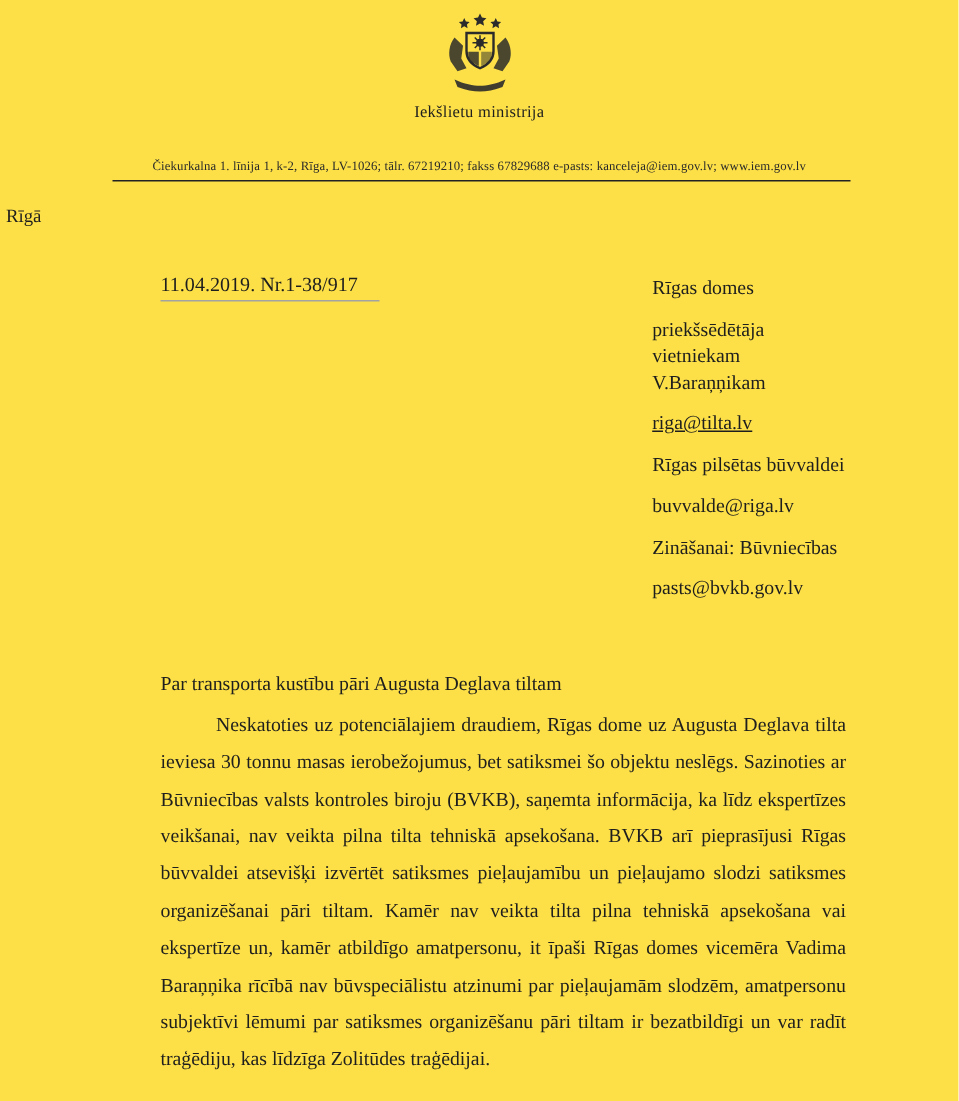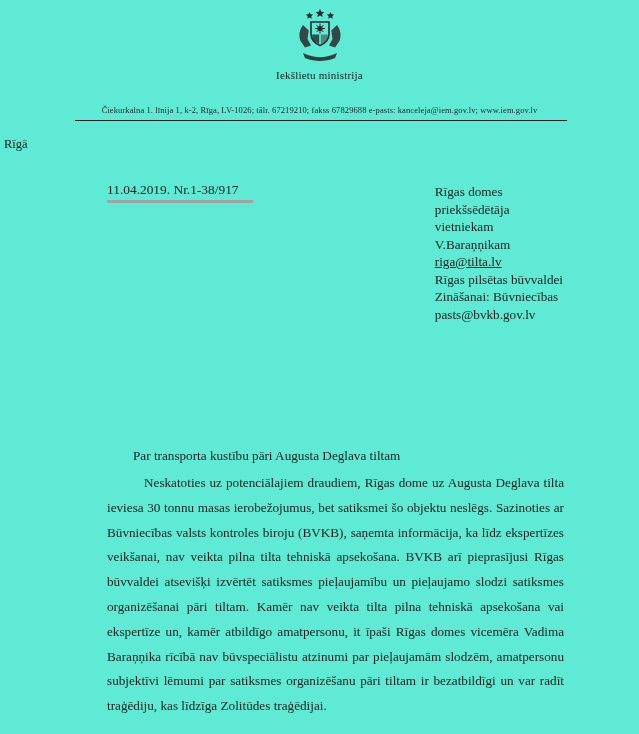--- a/index.html
+++ b/index.html
@@ -1,19 +1,19 @@
 <!DOCTYPE html>
 <html><head>
 <meta charset="utf-8">
 <style>
   html,body { margin:0; padding:0; background:#ffffff; }
   .page {
     position:relative;
     width:639px; height:734px;
-    background:#5eead4;
+    background:#fde047;
     font-family:"Liberation Serif", serif;
     color:#1e1e1e;
     overflow:hidden;
   }
   .coat {
     position:absolute; top:8px; left:50%; transform:translateX(-50%);
     width:58px; height:58px;
   }
   .ministry {
     position:absolute; top:69px; left:0; width:100%;
@@ -27,38 +27,37 @@
     position:absolute; top:120px; left:75px; right:72px;
     border-top:1.2px solid #222;
   }
   .place {
     position:absolute; top:137px; left:4px; width:100%;
     font-size:12.5px;
   }
   .ref {
     position:absolute; left:107px; top:181px; font-size:13.4px; line-height:17.5px;
   }
-  .date-line { display:inline-block; border-bottom:3px solid #a3a3a3; padding:0 14px 1px 0; }
+  .date-line { display:inline-block; border-bottom:1px solid #a3a3a3; padding:0 14px 1px 0; }
   .uz-line { margin-top:9px; white-space:nowrap; }
   .blank {
     display:inline-block; border-bottom:1px solid #222;
     height:13px; vertical-align:baseline;
   }
   .blank.b1 { width:102px; margin-right:8px; }
   .blank.b2 { width:80px; }
   .recipients {
     position:absolute; right:76px; top:183px;
     font-size:13.2px; line-height:17.5px;
   }
-  .recipients .gap { }
+  .recipients .gap { margin-top:10px; }
   .underlined { text-decoration:underline; }
   .subject {
     position:absolute; left:107px; top:448px;
     font-size:13.2px;
-    margin-left:26px;
   }
   .body-par {
     position:absolute; left:107px; top:471px; width:457px;
     font-size:13.2px; line-height:24.8px;
     text-align:justify; text-indent:37px;
   }
 </style>
 </head>
 <body>
 
@@ -99,20 +98,21 @@
     <span class="date-line">11.04.2019. Nr.1-38/917</span>
   </div>
 
   <div class="recipients">
     <div class="line">Rīgas domes</div>
     <div class="line gap">priekšsēdētāja</div>
     <div class="line">vietniekam</div>
     <div class="line">V.Baraņņikam</div>
     <div class="line gap underlined">riga@tilta.lv</div>
     <div class="line gap">Rīgas pilsētas būvvaldei</div>
+    <div class="line gap">buvvalde@riga.lv</div>
     <div class="line gap">Zināšanai: Būvniecības</div>
     <div class="line gap">pasts@bvkb.gov.lv</div>
   </div>
 
   <div class="subject">Par transporta kustību pāri Augusta Deglava tiltam</div>
 
   <div class="body-par">Neskatoties uz potenciālajiem draudiem, Rīgas dome uz Augusta Deglava tilta ieviesa 30 tonnu masas ierobežojumus, bet satiksmei šo objektu neslēgs. Sazinoties ar Būvniecības valsts kontroles biroju (BVKB), saņemta informācija, ka līdz ekspertīzes veikšanai, nav veikta pilna tilta tehniskā apsekošana. BVKB arī pieprasījusi Rīgas būvvaldei atsevišķi izvērtēt satiksmes pieļaujamību un pieļaujamo slodzi satiksmes organizēšanai pāri tiltam. Kamēr nav veikta tilta pilna tehniskā apsekošana vai ekspertīze un, kamēr atbildīgo amatpersonu, it īpaši Rīgas domes vicemēra Vadima Baraņņika rīcībā nav būvspeciālistu atzinumi par pieļaujamām slodzēm, amatpersonu subjektīvi lēmumi par satiksmes organizēšanu pāri tiltam ir bezatbildīgi un var radīt traģēdiju, kas līdzīga Zolitūdes traģēdijai.</div>
 
 </div>
 

